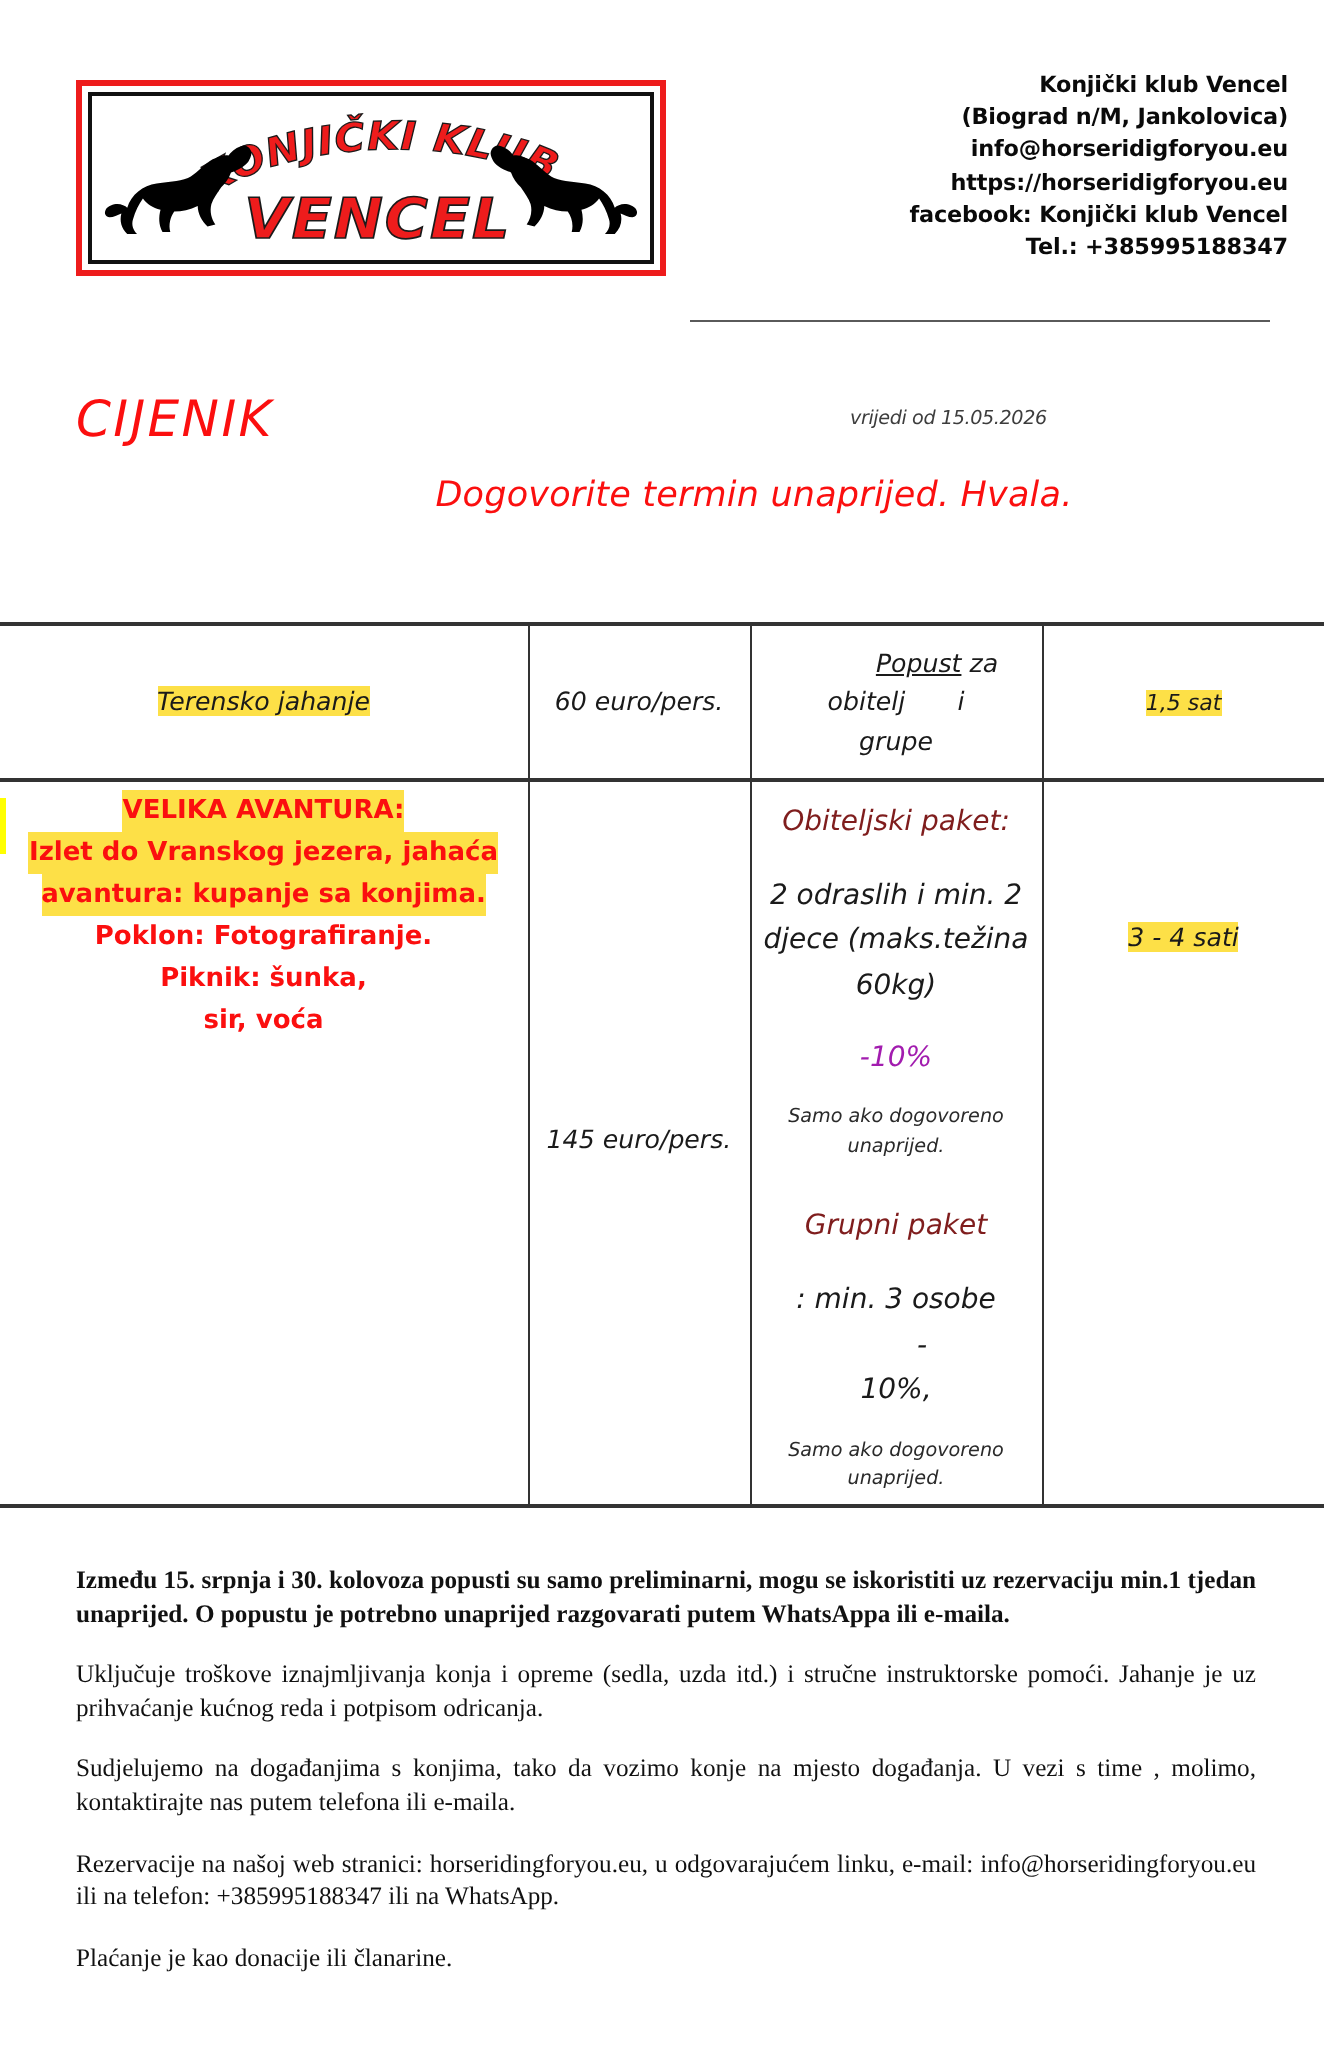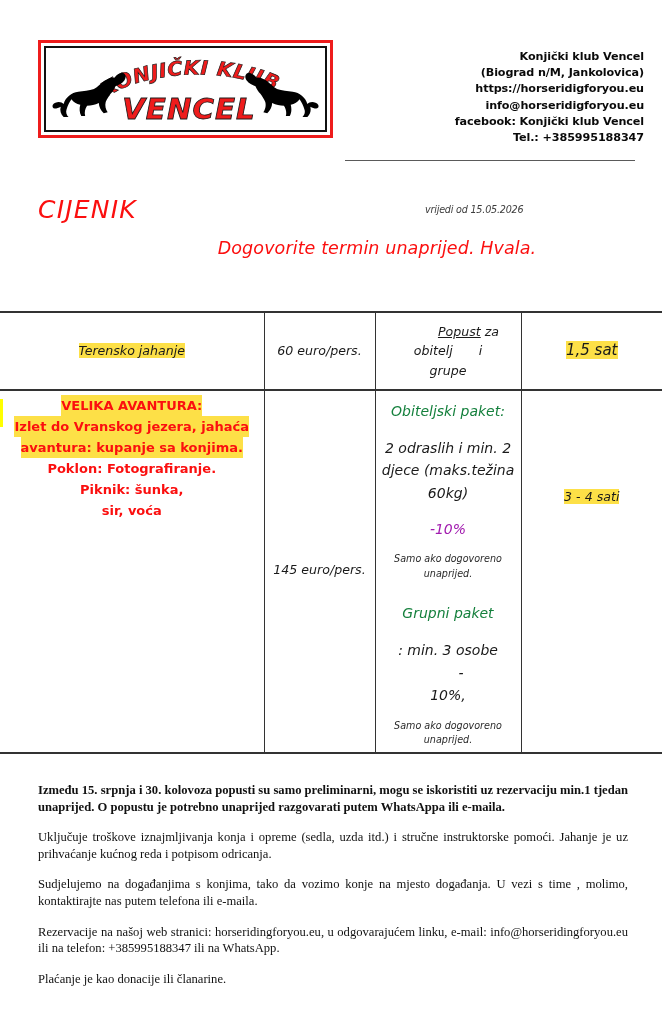--- a/index.html
+++ b/index.html
@@ -43,21 +43,21 @@
     border: 2px solid #111111;
     background: #ffffff;
     box-sizing: border-box;
     overflow: hidden;
   }
   .logo-svg { display: block; width: 100%; height: 100%; }
 
   .contact-block {
     position: absolute;
     right: 18px;
-    top: 49px;
+    top: 35px;
     width: 300px;
     text-align: right;
     font-family: "DejaVu Sans", sans-serif;
     font-weight: bold;
     font-size: 11.2px;
     line-height: 16.2px;
     color: #0a0a0a;
     letter-spacing: -0.1px;
   }
   .header-rule {
@@ -174,21 +174,21 @@
   }
   .adv-name .ln { display: inline-block; }
 
   .disc-col {
     padding-top: 10px;
     text-align: center;
   }
   .disc-col .hd {
     font-family: "DejaVu Sans", sans-serif;
     font-size: 14px;
-    color: #15803d;
+    color: #7f1d1d;
     margin-bottom: 14px;
   }
   .disc-col .bd {
     font-family: "DejaVu Sans", sans-serif;
     font-style: italic;
     font-size: 14px;
     line-height: 1.62;
     color: #1a1a1a;
   }
   .disc-col .pct {
@@ -200,21 +200,21 @@
   }
   .disc-col .fine {
     font-family: "DejaVu Sans", sans-serif;
     font-style: italic;
     font-size: 9.6px;
     line-height: 1.5;
     color: #2a2a2a;
     margin-bottom: 22px;
   }
   .dur-cell { padding-top: 0; }
-  .dur-1 { font-size: 15px; text-align: center; }
+  .dur-1 { font-size: 11px; text-align: center; }
 
   .left-sliver {
     position: absolute;
     left: 0;
     top: 399px;
     width: 3px;
     height: 28px;
     background: #ffff00;
   }
 
@@ -275,22 +275,22 @@
         </g>
 
         <text x="146" y="76" text-anchor="middle" font-family="DejaVu Sans, sans-serif" font-size="30" font-weight="bold" font-style="italic" fill="#ee1c1c" stroke="#1a1a1a" stroke-width="0.9" letter-spacing="1">VENCEL</text>
       </svg>
     </div>
   </div>
 
   <div class="contact-block">
     <div>Konjički klub Vencel</div>
     <div>(Biograd n/M, Jankolovica)</div>
+    <div>info@horseridigforyou.eu</div>
     <div>https://horseridigforyou.eu</div>
-    <div>info@horseridigforyou.eu</div>
     <div>facebook: Konjički klub Vencel</div>
     <div>Tel.: +385995188347</div>
   </div>
 
   <div class="header-rule"></div>
 </div>
 
 <div class="title-area">
   <div class="cijenik">CIJENIK</div>
   <div class="valid-from">vrijedi od 15.05.2026</div>
@@ -357,21 +357,21 @@
               <span>10%,</span>
             </div>
             <div class="fine" style="margin-top:12px;margin-bottom:0">
               <span>Samo ako dogovoreno</span><br>
               <span>unaprijed.</span>
             </div>
           </div>
         </td>
 
         <td class="edge-right dur-cell">
-          <div style="padding-top:96px">
+          <div style="padding-top:68px">
             <span class="hl">3 - 4 sati</span>
           </div>
         </td>
       </tr>
     </tbody>
   </table>
 </div>
 
 <div class="left-sliver"></div>
 

